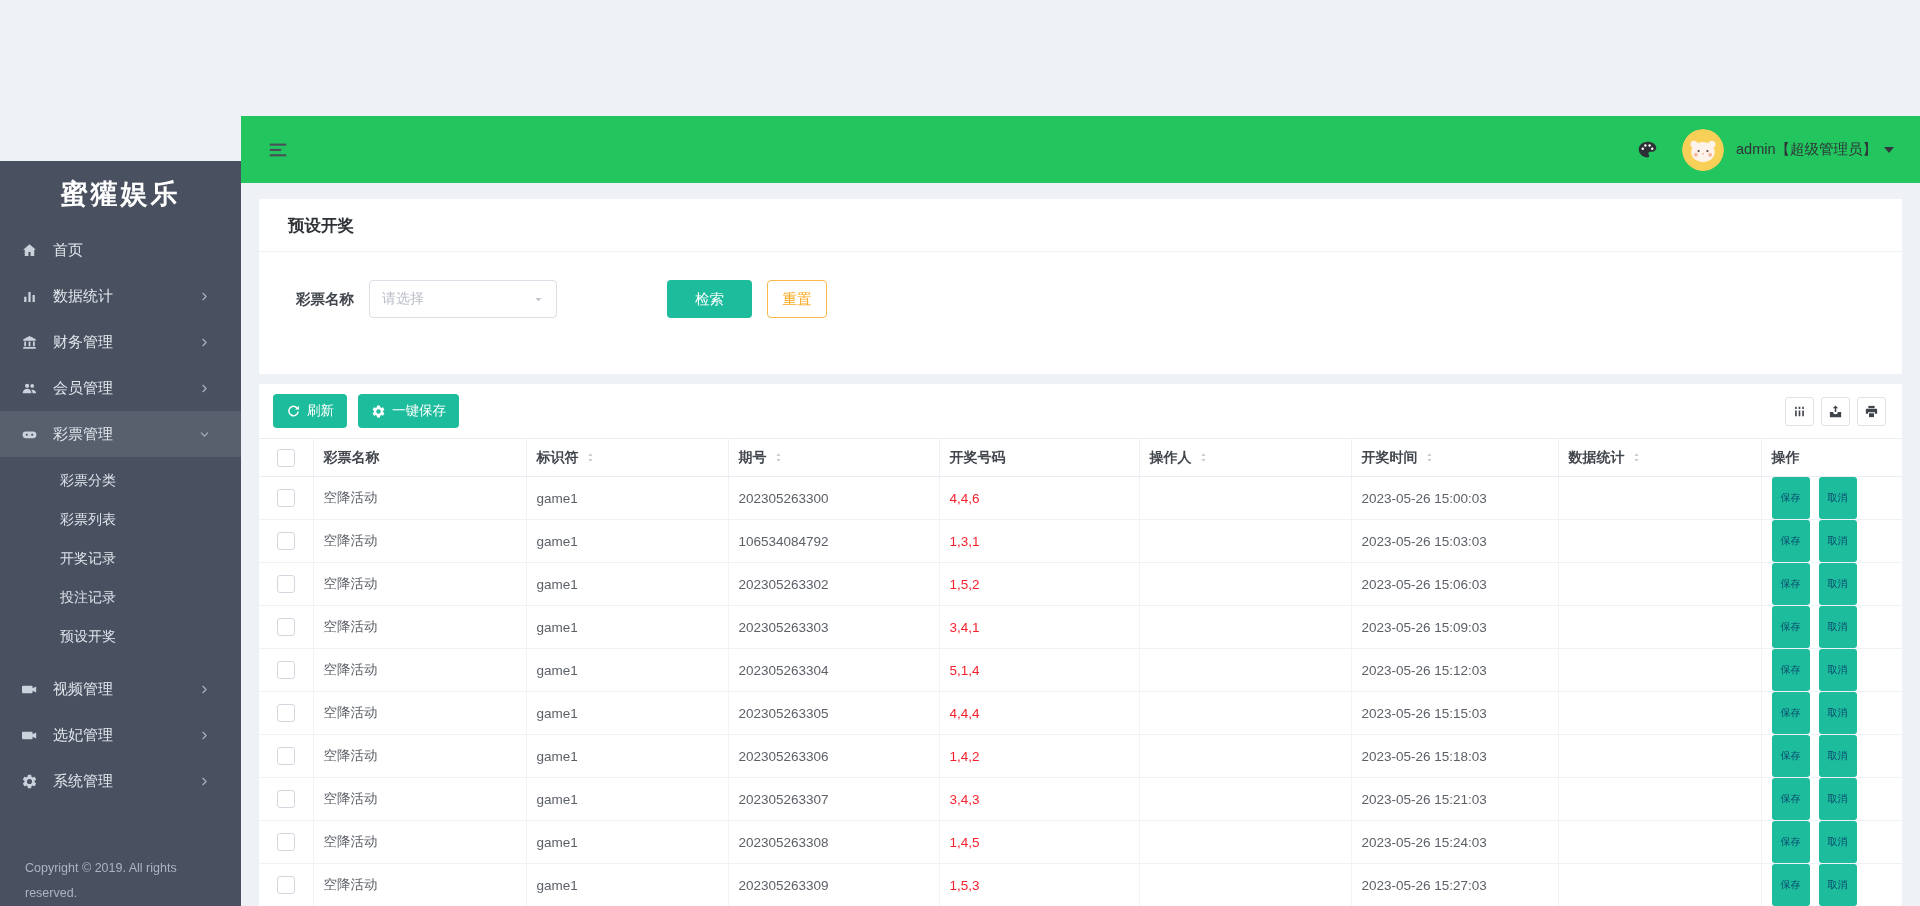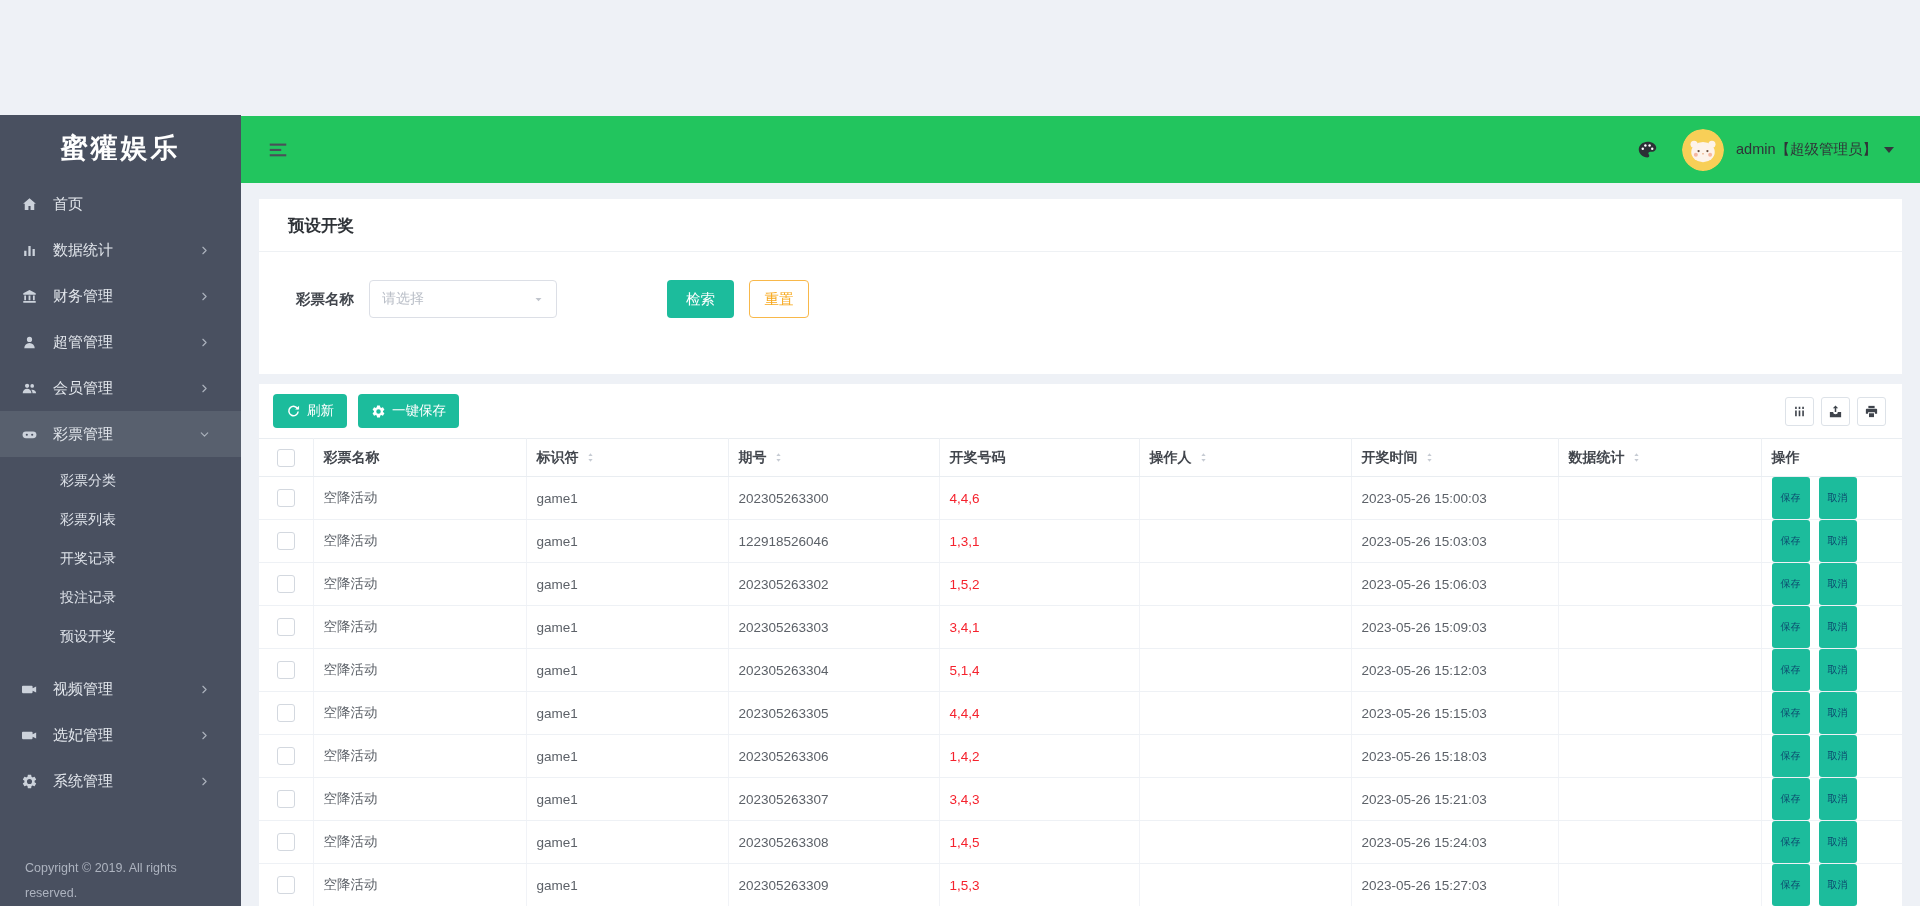--- a/index.html
+++ b/index.html
@@ -47,21 +47,21 @@
   .panel-top { height:175px; }
   .page-title { height:53px; line-height:53px; padding:0 29px; font-size:16.5px; font-weight:700;
                 color:#2e3237; border-bottom:1px solid #eef1f4; }
   .filter-row { display:flex; align-items:center; padding:28px 0 0 37px; }
   .filter-label { font-size:14.5px; font-weight:600; color:#42464d; margin-right:15px; }
   .select { width:188px; height:38px; border:1px solid #dcdfe6; border-radius:4px; background:#fff;
             display:flex; align-items:center; justify-content:space-between; padding:0 12px;
             color:#b9bec7; font-size:14px; cursor:pointer; }
   .caret-svg { width:11px; height:11px; color:#c0c4cc; }
   .caret-svg svg { width:100%; height:100%; }
-  .btn-search { margin-left:110px; width:67px; height:38px; border:none; border-radius:4px;
+  .btn-search { margin-left:110px; width:85px; height:38px; border:none; border-radius:4px;
                 background:#1cbc9c; color:#fff; font-size:14.5px; cursor:pointer;
                 font-family:inherit; }
   .btn-reset { margin-left:15px; width:60px; height:38px; border:1px solid #f8b84a; border-radius:4px;
                background:#fff; color:#f7a81c; font-size:14.5px; cursor:pointer; font-family:inherit; }
 
   .panel-table { height:522px; display:flex; flex-direction:column; }
   .table-toolbar { height:54px; display:flex; align-items:center; padding:0 16px 0 14px; flex:0 0 54px; }
   .btn-teal { display:inline-flex; align-items:center; gap:6px; height:34px; padding:0 13px;
               background:#1cbc9c; color:#fff; border:none; border-radius:4px; font-size:13.5px;
               cursor:pointer; margin-right:11px; font-family:inherit; }
@@ -153,33 +153,20 @@
       <span class="nav-label">财务管理</span>
           <span class="nav-caret">
             <svg viewBox="0 0 24 24">
               <path d="M8.5 5l7 7-7 7" fill="none" stroke="currentColor" stroke-width="2.6" stroke-linecap="round" stroke-linejoin="round"></path>
             </svg>
           </span>
         </div>
         <div class="nav-item">
       <span class="nav-icon">
             <svg viewBox="0 0 24 24">
-              <path fill="currentColor" d="M12 11.4a3.7 3.7 0 1 0 0-7.4 3.7 3.7 0 0 0 0 7.4zM4.6 20a7.4 7.4 0 0 1 14.8 0z"></path>
-            </svg>
-          </span>
-      <span class="nav-label">超管管理</span>
-          <span class="nav-caret">
-            <svg viewBox="0 0 24 24">
-              <path d="M8.5 5l7 7-7 7" fill="none" stroke="currentColor" stroke-width="2.6" stroke-linecap="round" stroke-linejoin="round"></path>
-            </svg>
-          </span>
-        </div>
-        <div class="nav-item">
-      <span class="nav-icon">
-            <svg viewBox="0 0 24 24">
               <path fill="currentColor" d="M8.6 11.2a3 3 0 1 0 0-6 3 3 0 0 0 0 6zM15.8 11a2.6 2.6 0 1 0 0-5.2 2.6 2.6 0 0 0 0 5.2zM2.4 18.6a6.2 6.2 0 0 1 12.4 0zM16.2 18.6c0-1.9-.7-3.6-1.9-4.8.5-.1 1-.2 1.5-.2 3 0 5.4 2 5.6 5z"></path>
             </svg>
           </span>
       <span class="nav-label">会员管理</span>
           <span class="nav-caret">
             <svg viewBox="0 0 24 24">
               <path d="M8.5 5l7 7-7 7" fill="none" stroke="currentColor" stroke-width="2.6" stroke-linecap="round" stroke-linejoin="round"></path>
             </svg>
           </span>
         </div>
@@ -402,21 +389,21 @@
               <td class="red">4,4,6</td>
               <td></td>
               <td>2023-05-26 15:00:03</td>
               <td></td>
               <td class="col-ops"><button class="mini-btn">保存</button><button class="mini-btn">取消</button></td>
             </tr>
             <tr>
               <td class="col-check"><span class="checkbox"></span></td>
               <td>空降活动</td>
               <td>game1</td>
-              <td>122918526046</td>
+              <td>106534084792</td>
               <td class="red">1,3,1</td>
               <td></td>
               <td>2023-05-26 15:03:03</td>
               <td></td>
               <td class="col-ops"><button class="mini-btn">保存</button><button class="mini-btn">取消</button></td>
             </tr>
             <tr>
               <td class="col-check"><span class="checkbox"></span></td>
               <td>空降活动</td>
               <td>game1</td>

